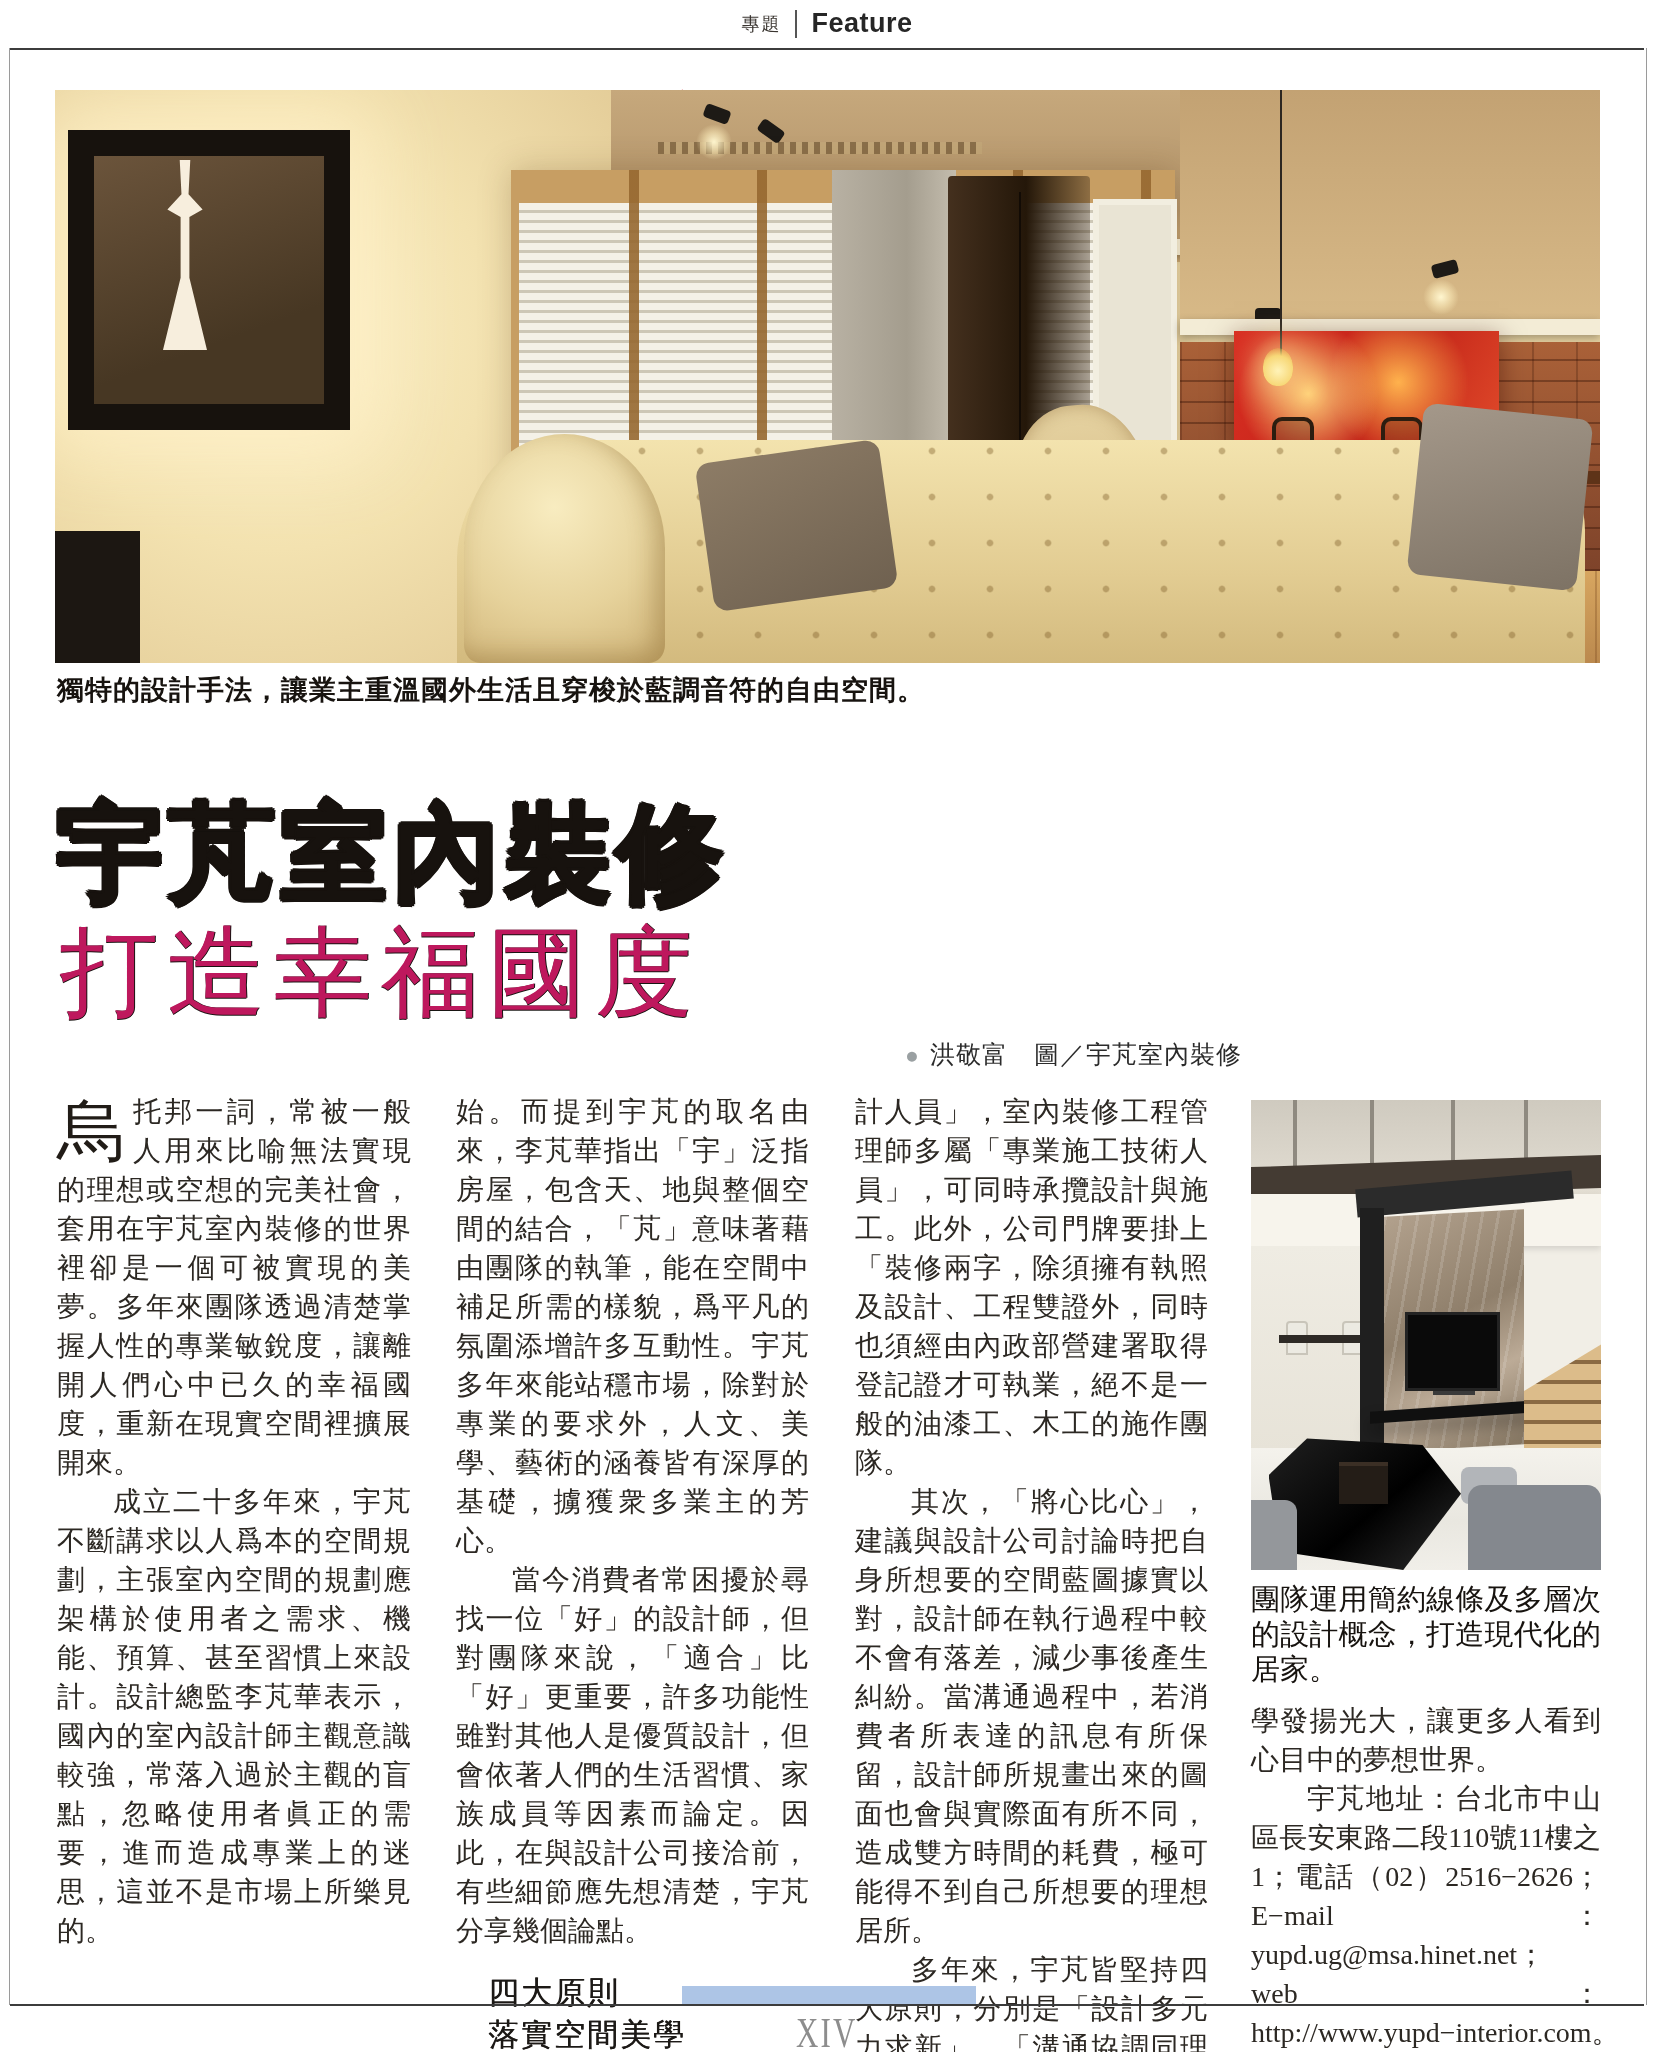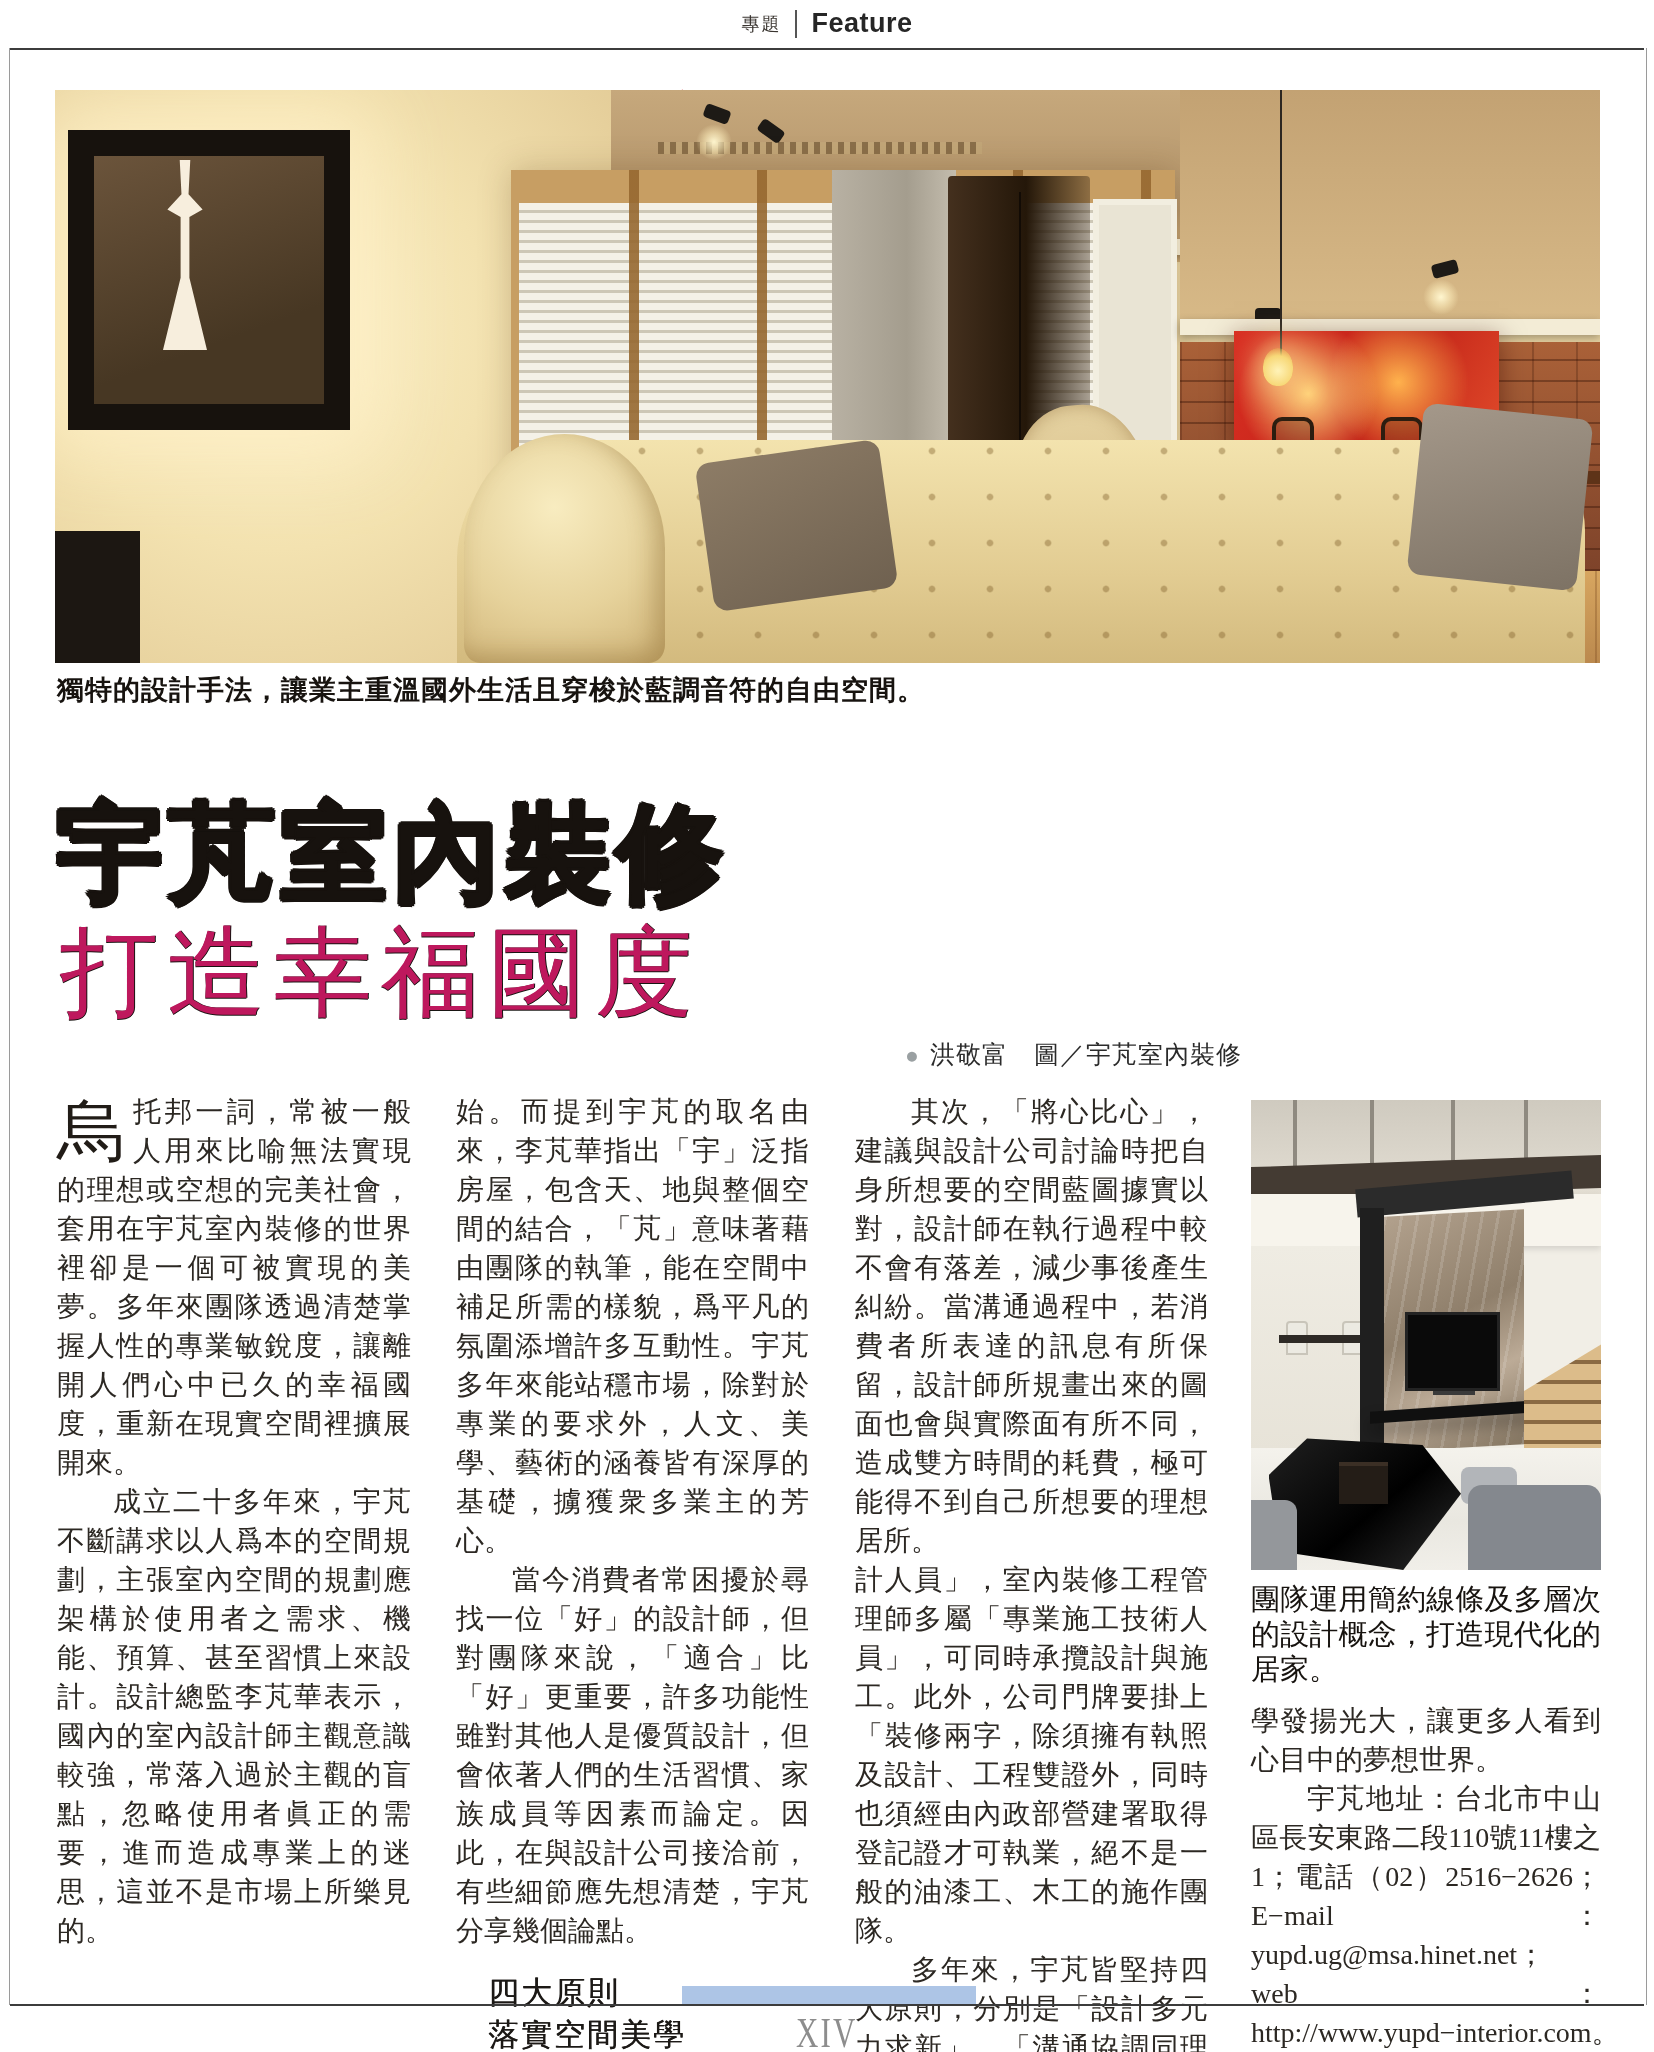--- a/index.html
+++ b/index.html
@@ -250,22 +250,22 @@
     <p class="body-p">始。而提到宇芃的取名由來，李芃華指出「宇」泛指房屋，包含天、地與整個空間的結合，「芃」意味著藉由團隊的執筆，能在空間中補足所需的樣貌，爲平凡的氛圍添增許多互動性。宇芃多年來能站穩市場，除對於專業的要求外，人文、美學、藝術的涵養皆有深厚的基礎，擄獲衆多業主的芳心。</p>
     <p class="body-p ind">當今消費者常困擾於尋找一位「好」的設計師，但對團隊來說，「適合」比「好」更重要，許多功能性雖對其他人是優質設計，但會依著人們的生活習慣、家族成員等因素而論定。因此，在與設計公司接洽前，有些細節應先想清楚，宇芃分享幾個論點。</p>
     <div class="subhead">
       <div>四大原則</div>
       <div>落實空間美學</div>
     </div>
 
   </div>
 
   <div class="col col3">
+    <p class="body-p">計人員」，室內裝修工程管理師多屬「專業施工技術人員」，可同時承攬設計與施工。此外，公司門牌要掛上「裝修兩字，除須擁有執照及設計、工程雙證外，同時也須經由內政部營建署取得登記證才可執業，絕不是一般的油漆工、木工的施作團隊。</p>
     <p class="body-p ind">其次，「將心比心」，建議與設計公司討論時把自身所想要的空間藍圖據實以對，設計師在執行過程中較不會有落差，減少事後產生糾紛。當溝通過程中，若消費者所表達的訊息有所保留，設計師所規畫出來的圖面也會與實際面有所不同，造成雙方時間的耗費，極可能得不到自己所想要的理想居所。</p>
-    <p class="body-p">計人員」，室內裝修工程管理師多屬「專業施工技術人員」，可同時承攬設計與施工。此外，公司門牌要掛上「裝修兩字，除須擁有執照及設計、工程雙證外，同時也須經由內政部營建署取得登記證才可執業，絕不是一般的油漆工、木工的施作團隊。</p>
     <p class="body-p ind">多年來，宇芃皆堅持四大原則，分別是「設計多元力求新」、「溝通協調同理心」、「堅持品質靠決心」、「服務顧客有誠心」。李芃華說，一步一腳印是團隊前進的方向，不靠多餘的包裝，反而是拿到成功入場券的開始，期待將設計美</p>
   </div>
 
   <div class="col col4">
     <div class="rphoto">
       <div class="rp-mirror"></div>
       <div class="rp-post" style="left:12%;"></div>
       <div class="rp-post" style="left:34%;"></div>
       <div class="rp-post" style="left:57%;"></div>
       <div class="rp-post" style="left:78%;"></div>

